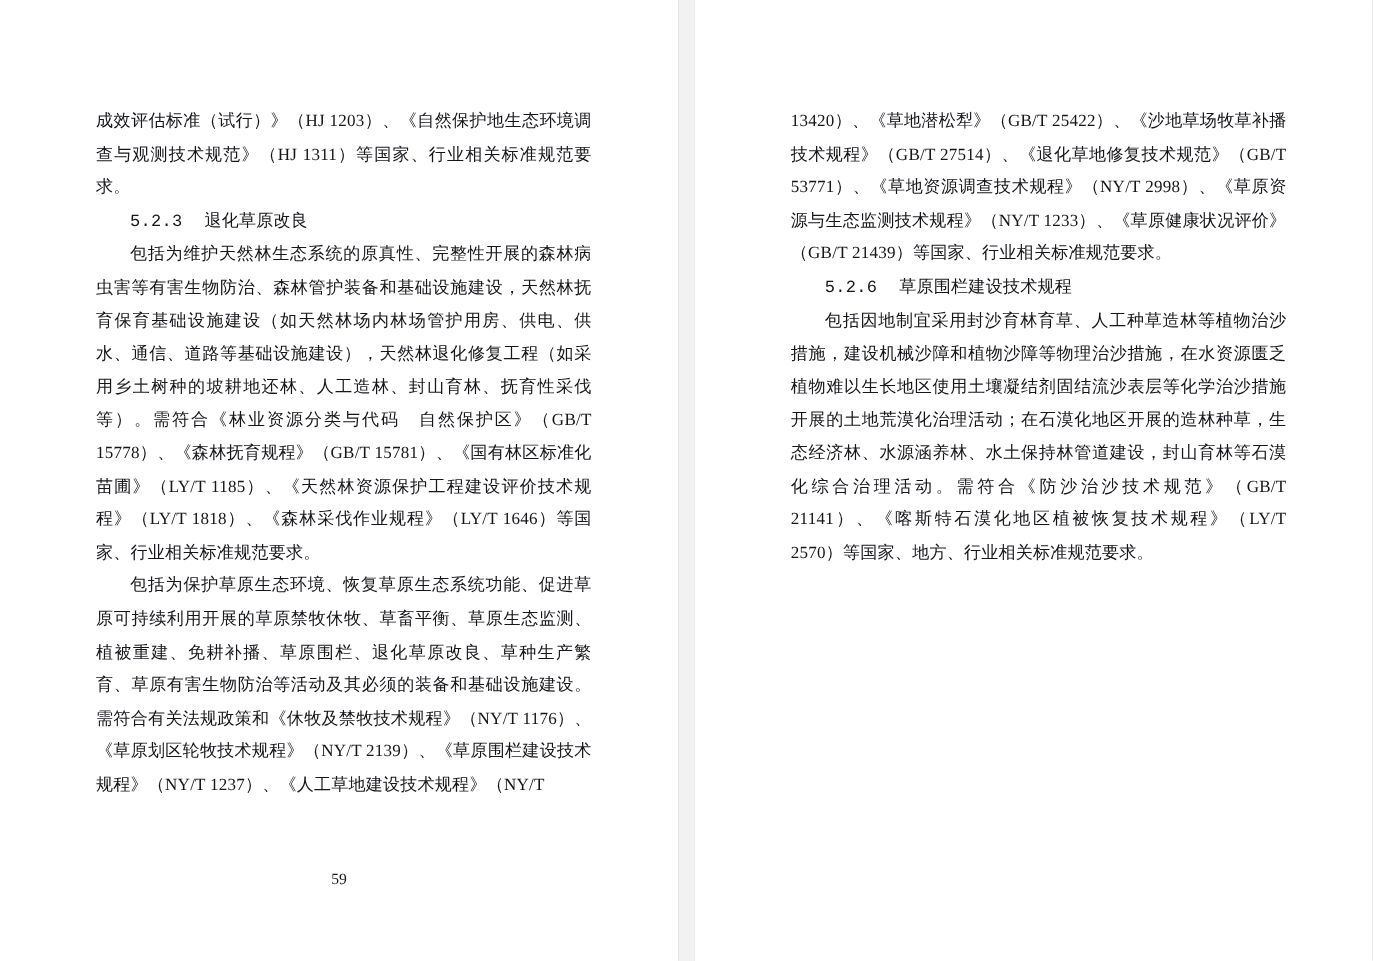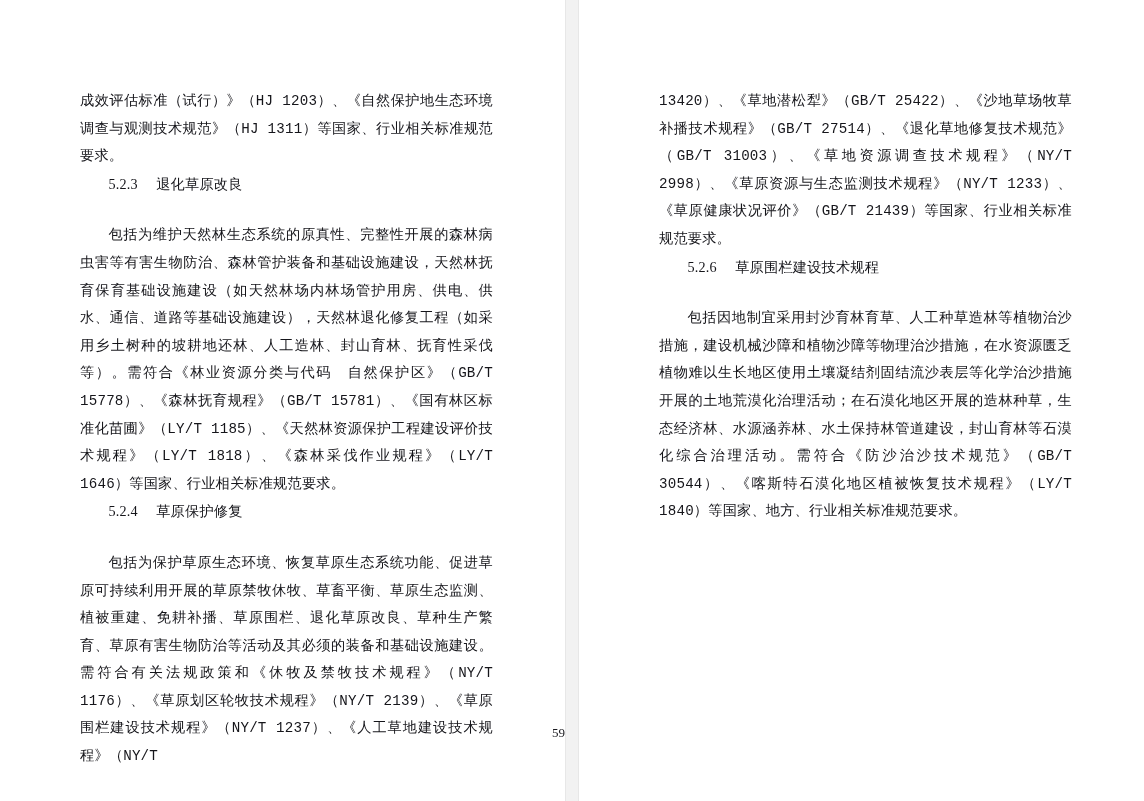--- a/index.html
+++ b/index.html
@@ -35,66 +35,65 @@
     bottom: 86px;
   }
   .para {
     font-size: 14.2px;
     line-height: 27.6px;
     color: #15151a;
     text-align: justify;
     text-justify: inter-ideograph;
     letter-spacing: 0.2px;
     margin: 0;
-    font-family: Liberation Mono, monospace;
+    font-family: Liberation Serif, serif;
   }
   .para.indent {
     text-indent: 2em;
-    margin-top: 24px;
   }
   .heading {
     font-size: 14.2px;
     line-height: 27.6px;
     color: #15151a;
     margin: 0;
     letter-spacing: 0.2px;
     text-indent: 2em;
     font-family: "Liberation Serif", serif;
   }
   .heading .num {
     margin-right: 1.3em;
+    font-family: Liberation Mono, monospace;
   }
   .folio {
     position: absolute;
     bottom: 60px;
     left: 0;
     right: 0;
-    text-align: right;
+    text-align: center;
     font-size: 13px;
     color: #1a1a1f;
     font-family: "Liberation Serif", serif;
   }
 </style>
 </head>
 <body>
 
 <div class="spread">
 
   <div class="page">
     <div class="page-inner">
       <p class="para">成效评估标准（试行）》（HJ 1203）、《自然保护地生态环境调查与观测技术规范》（HJ 1311）等国家、行业相关标准规范要求。</p>
       <p class="heading"><span class="num">5.2.3</span><span>退化草原改良</span></p>
       <p class="para indent">包括为维护天然林生态系统的原真性、完整性开展的森林病虫害等有害生物防治、森林管护装备和基础设施建设，天然林抚育保育基础设施建设（如天然林场内林场管护用房、供电、供水、通信、道路等基础设施建设），天然林退化修复工程（如采用乡土树种的坡耕地还林、人工造林、封山育林、抚育性采伐等）。需符合《林业资源分类与代码　自然保护区》（GB/T 15778）、《森林抚育规程》（GB/T 15781）、《国有林区标准化苗圃》（LY/T 1185）、《天然林资源保护工程建设评价技术规程》（LY/T 1818）、《森林采伐作业规程》（LY/T 1646）等国家、行业相关标准规范要求。</p>
-      <p class="heading"><span class="num">5.2.4</span><span>草原保护修复</span></p>
       <p class="para indent">包括为保护草原生态环境、恢复草原生态系统功能、促进草原可持续利用开展的草原禁牧休牧、草畜平衡、草原生态监测、植被重建、免耕补播、草原围栏、退化草原改良、草种生产繁育、草原有害生物防治等活动及其必须的装备和基础设施建设。需符合有关法规政策和《休牧及禁牧技术规程》（NY/T 1176）、《草原划区轮牧技术规程》（NY/T 2139）、《草原围栏建设技术规程》（NY/T 1237）、《人工草地建设技术规程》（NY/T</p>
     </div>
     <div class="folio">59</div>
   </div>
 
   <div class="page">
     <div class="page-inner">
-      <p class="para">13420）、《草地潜松犁》（GB/T 25422）、《沙地草场牧草补播技术规程》（GB/T 27514）、《退化草地修复技术规范》（GB/T 31003）、《草地资源调查技术规程》（NY/T 2998）、《草原资源与生态监测技术规程》（NY/T 1233）、《草原健康状况评价》（GB/T 21439）等国家、行业相关标准规范要求。</p>
+      <p class="para">13420）、《草地潜松犁》（GB/T 25422）、《沙地草场牧草补播技术规程》（GB/T 27514）、《退化草地修复技术规范》（GB/T 53771）、《草地资源调查技术规程》（NY/T 2998）、《草原资源与生态监测技术规程》（NY/T 1233）、《草原健康状况评价》（GB/T 21439）等国家、行业相关标准规范要求。</p>
       <p class="heading"><span class="num">5.2.6</span><span>草原围栏建设技术规程</span></p>
-      <p class="para indent">包括因地制宜采用封沙育林育草、人工种草造林等植物治沙措施，建设机械沙障和植物沙障等物理治沙措施，在水资源匮乏植物难以生长地区使用土壤凝结剂固结流沙表层等化学治沙措施开展的土地荒漠化治理活动；在石漠化地区开展的造林种草，生态经济林、水源涵养林、水土保持林管道建设，封山育林等石漠化综合治理活动。需符合《防沙治沙技术规范》（GB/T 30544）、《喀斯特石漠化地区植被恢复技术规程》（LY/T 1840）等国家、地方、行业相关标准规范要求。</p>
+      <p class="para indent">包括因地制宜采用封沙育林育草、人工种草造林等植物治沙措施，建设机械沙障和植物沙障等物理治沙措施，在水资源匮乏植物难以生长地区使用土壤凝结剂固结流沙表层等化学治沙措施开展的土地荒漠化治理活动；在石漠化地区开展的造林种草，生态经济林、水源涵养林、水土保持林管道建设，封山育林等石漠化综合治理活动。需符合《防沙治沙技术规范》（GB/T 21141）、《喀斯特石漠化地区植被恢复技术规程》（LY/T 2570）等国家、地方、行业相关标准规范要求。</p>
     </div>
   </div>
 
 </div>
 
 </body></html>

